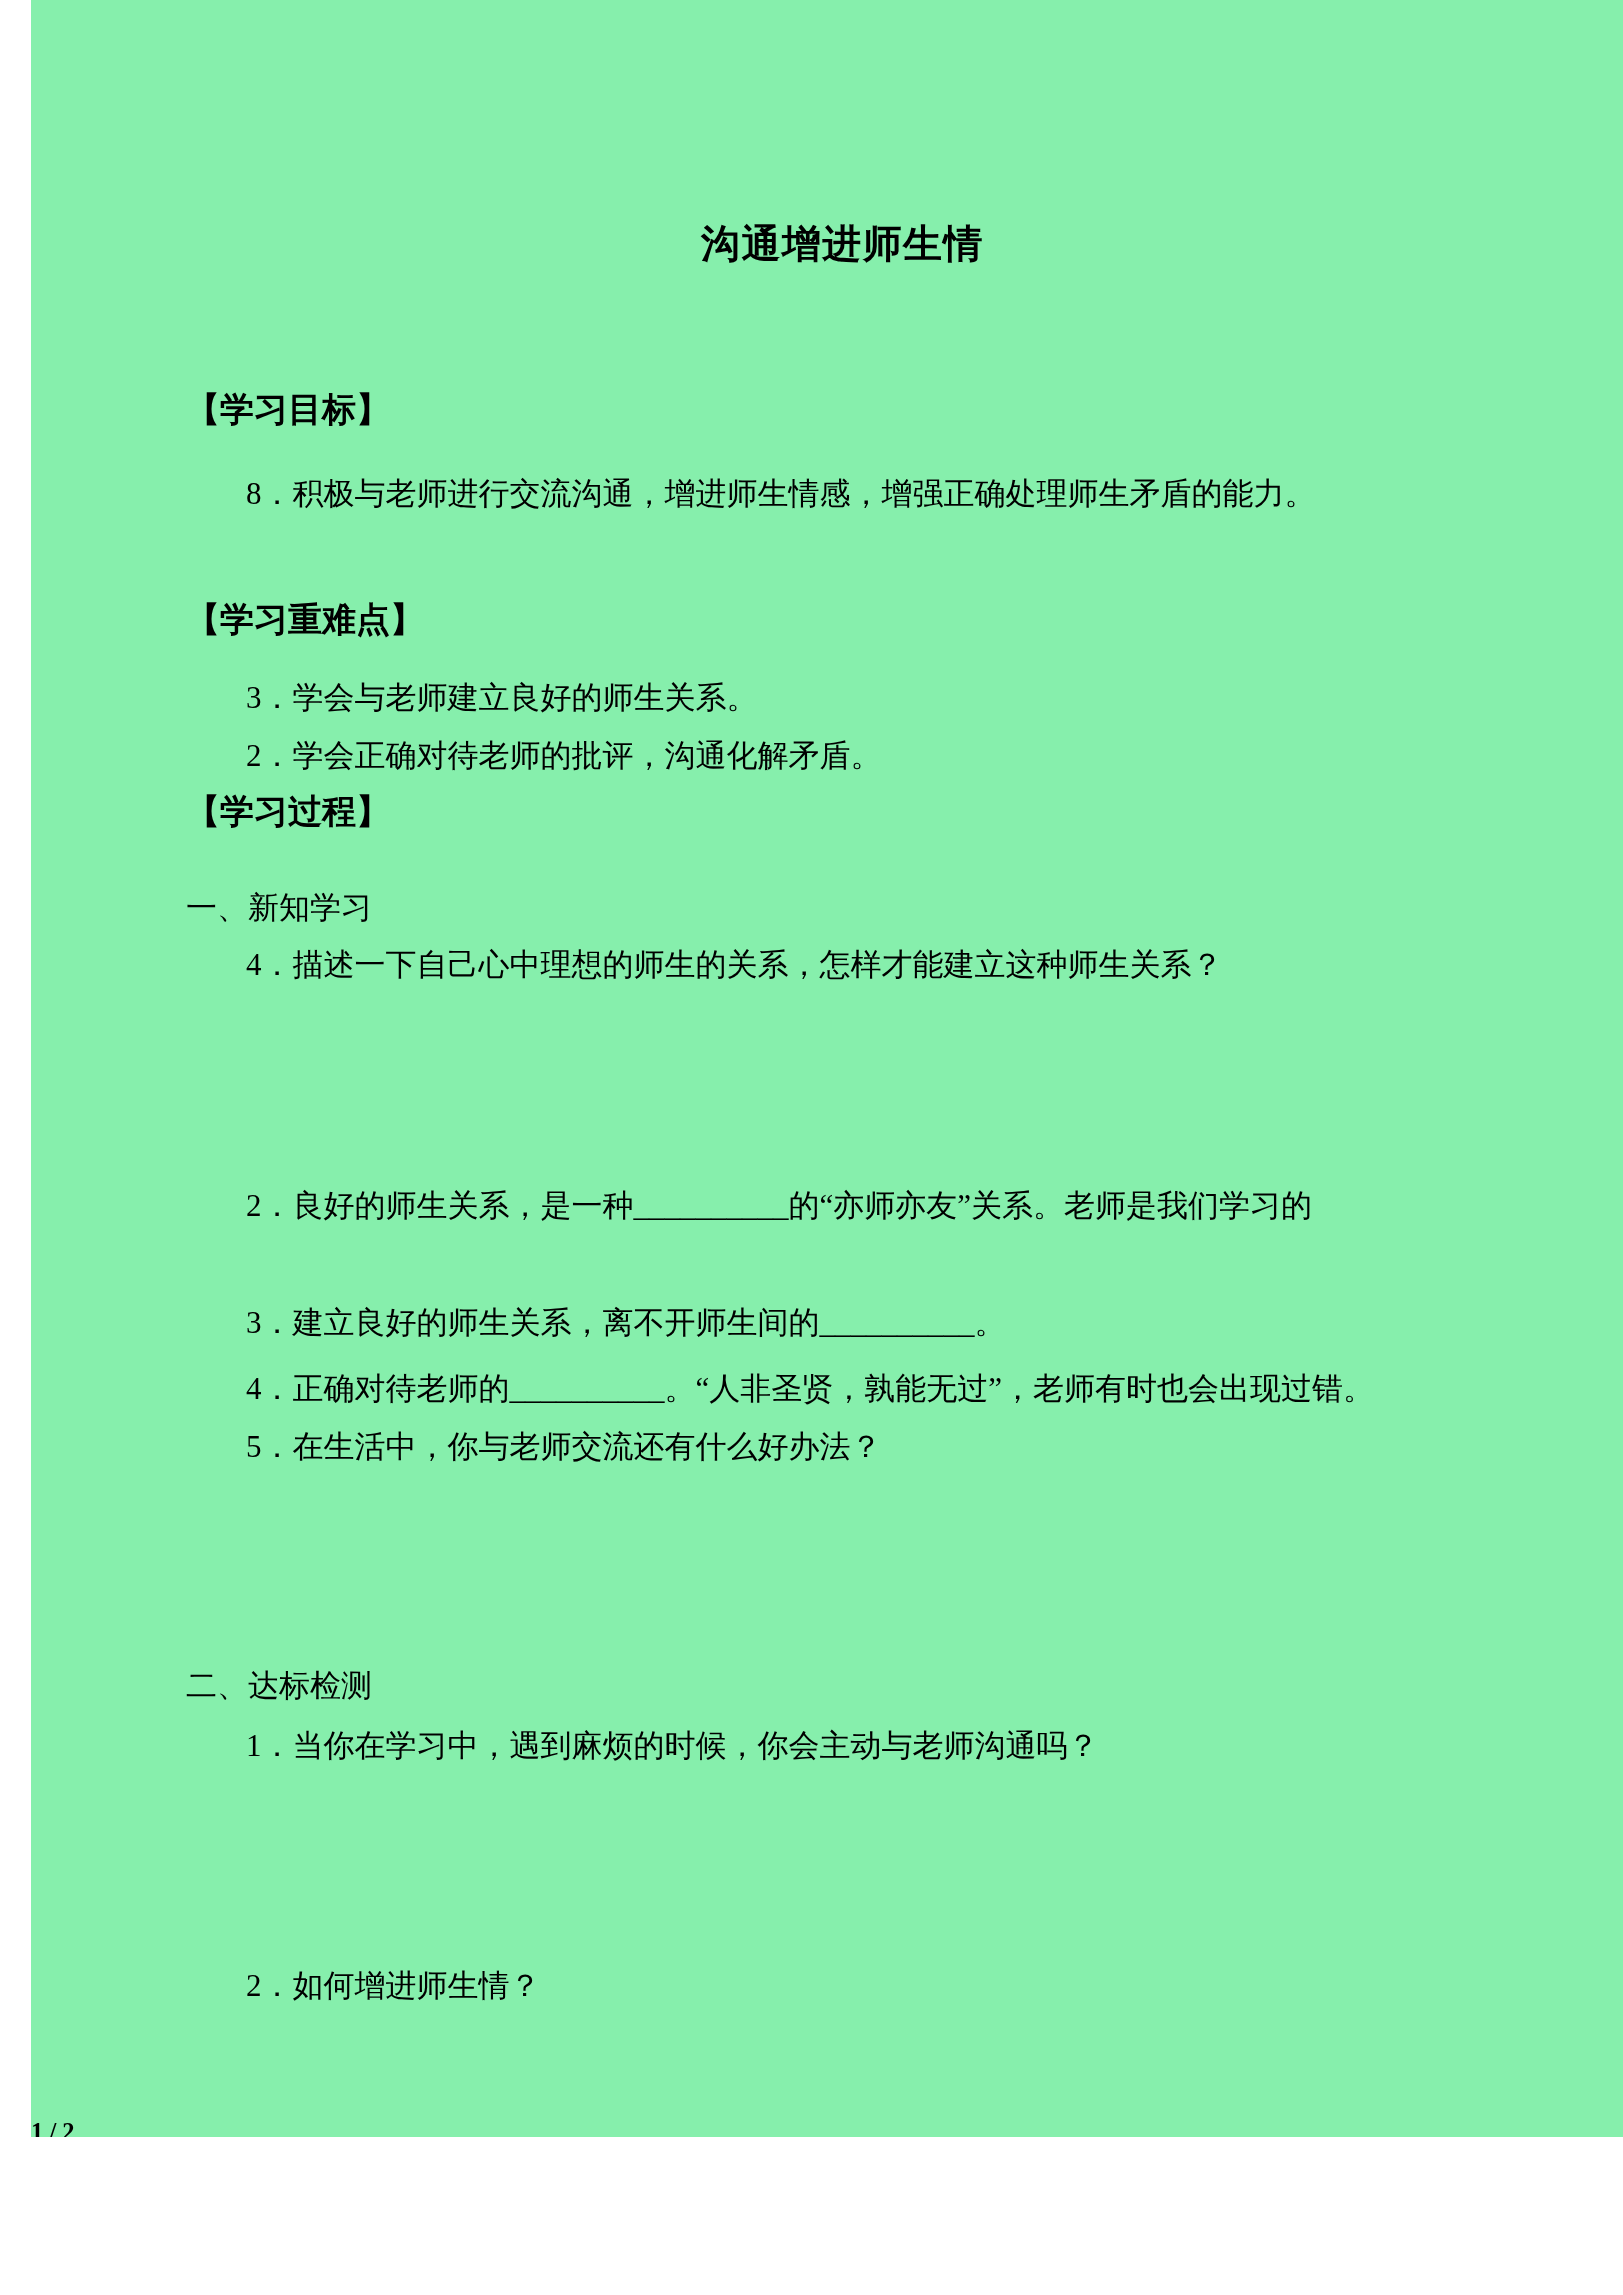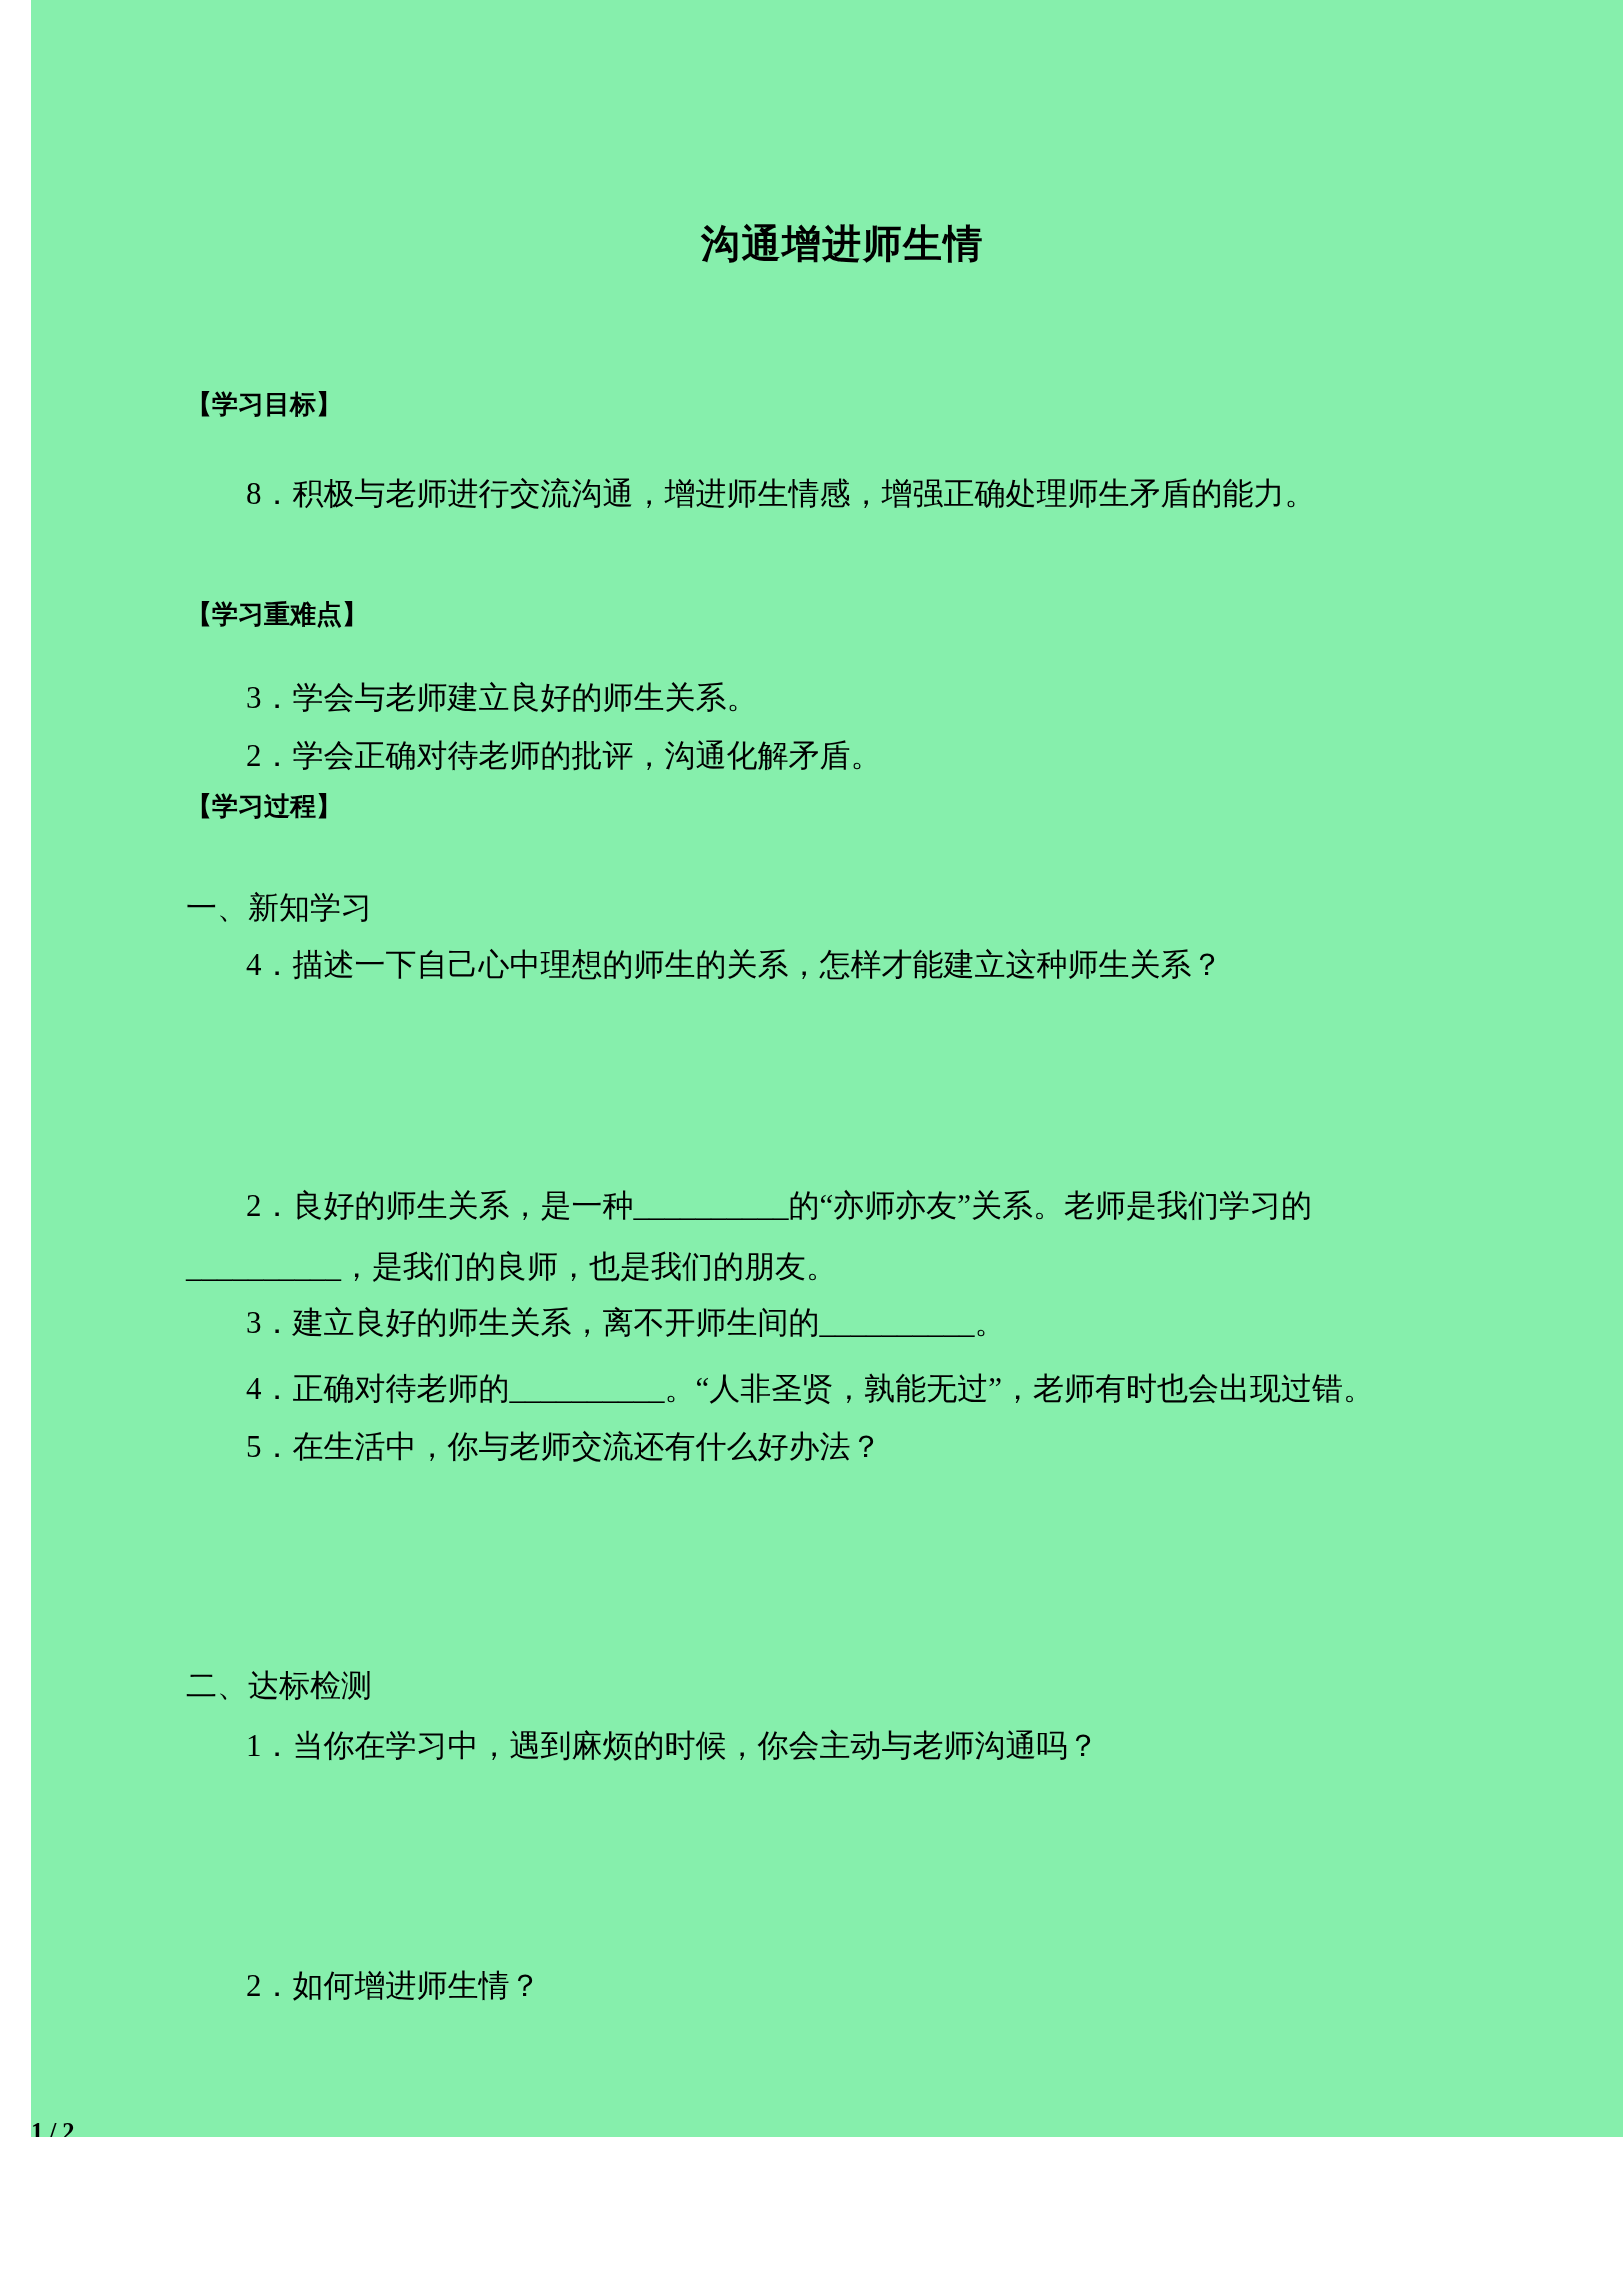--- a/index.html
+++ b/index.html
@@ -26,21 +26,21 @@
     font-weight: bold;
     font-size: 39px;
     letter-spacing: 1.4px;
     white-space: nowrap;
   }
   .section-heading {
     position: absolute;
     left: 155px;
     font-family: "Liberation Sans", sans-serif;
     font-weight: bold;
-    font-size: 26px;
+    font-size: 34px;
     white-space: nowrap;
   }
   .part-heading {
     position: absolute;
     left: 155px;
     font-family: "Liberation Serif", serif;
     font-weight: normal;
     font-size: 31px;
     white-space: nowrap;
   }
@@ -85,21 +85,20 @@
   <div class="body-line" style="top: 735px;">2．学会正确对待老师的批评，沟通化解矛盾。</div>
 
   <div class="section-heading" style="top: 789px;">【学习过程】</div>
 
   <div class="part-heading" style="top: 887px;">一、新知学习</div>
 
   <div class="body-line" style="top: 944px;">4．描述一下自己心中理想的师生的关系，怎样才能建立这种师生关系？</div>
 
   <div class="body-line" style="top: 1185px;">2．良好的师生关系，是一种__________的“亦师亦友”关系。老师是我们学习的</div>
 
-  <div class="body-line continuation" style="top: 1246px;">__________，是我们的良师，也是我们的朋友。</div>
 
   <div class="body-line" style="top: 1302px;">3．建立良好的师生关系，离不开师生间的__________。</div>
 
   <div class="body-line" style="top: 1368px;">4．正确对待老师的__________。“人非圣贤，孰能无过”，老师有时也会出现过错。</div>
 
   <div class="body-line" style="top: 1426px;">5．在生活中，你与老师交流还有什么好办法？</div>
 
   <div class="part-heading" style="top: 1665px;">二、达标检测</div>
 
   <div class="body-line" style="top: 1725px;">1．当你在学习中，遇到麻烦的时候，你会主动与老师沟通吗？</div>

